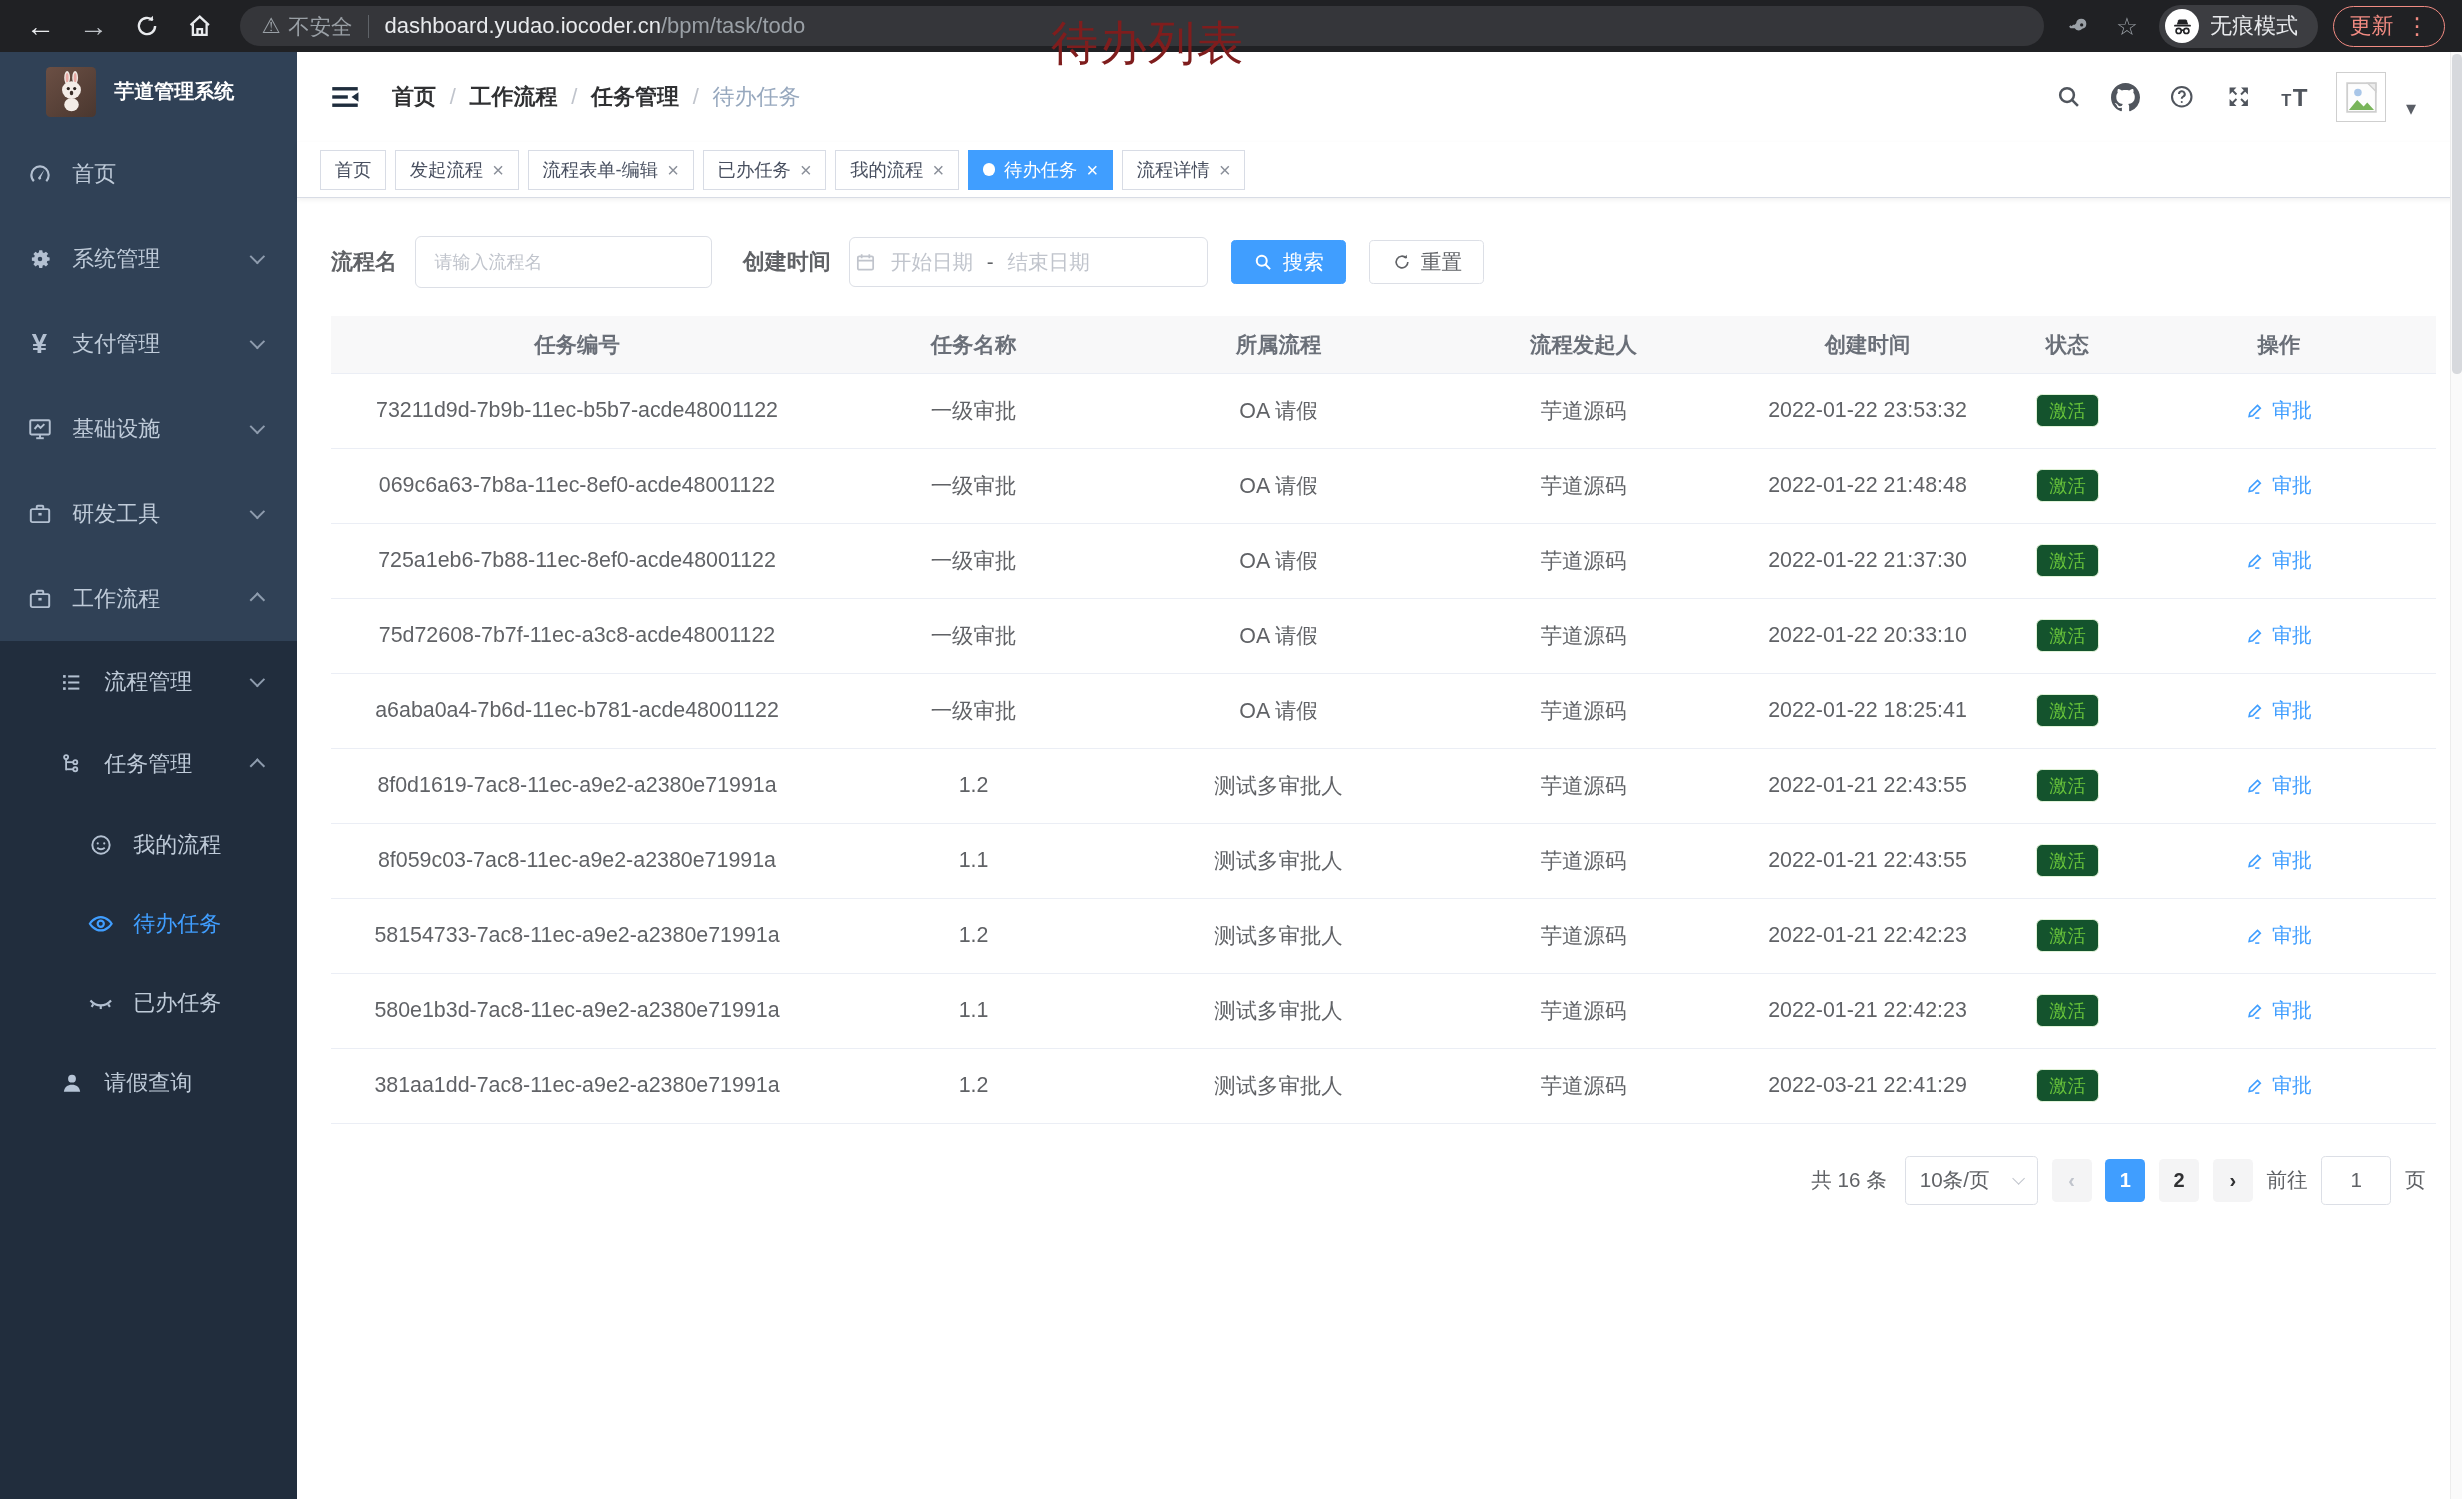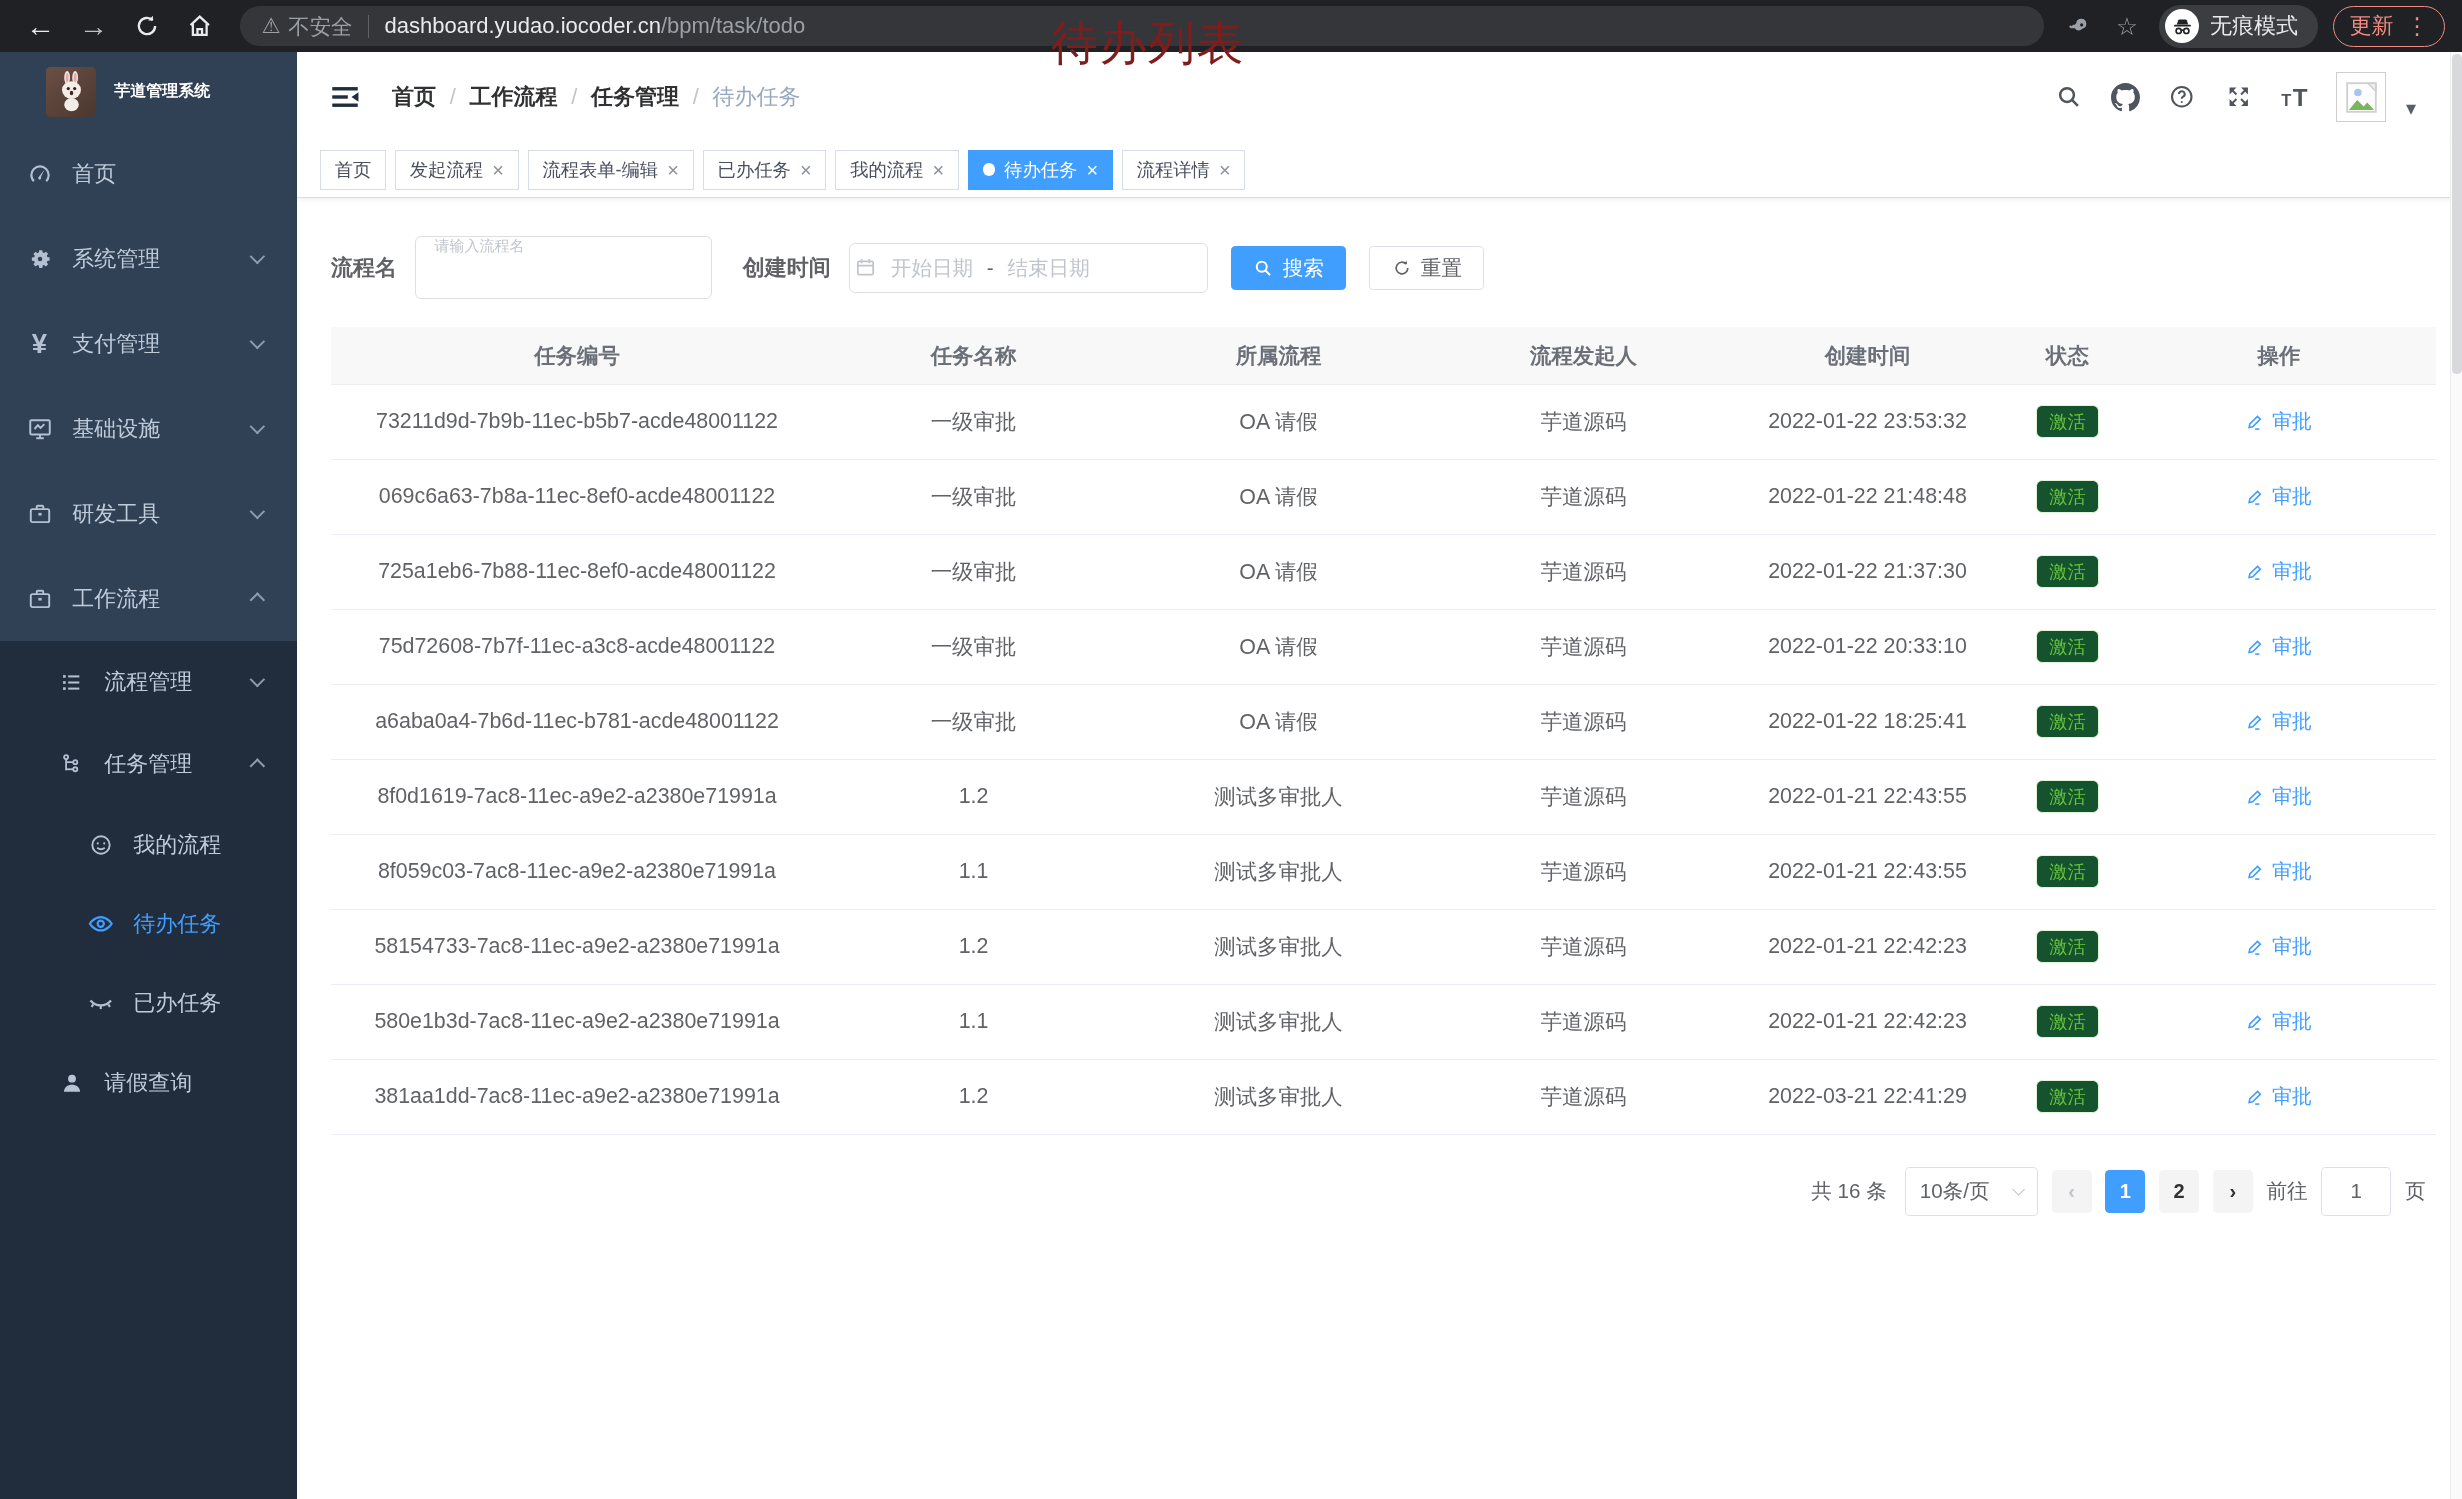--- a/index.html
+++ b/index.html
@@ -44,21 +44,21 @@
 
   
   .app { display:flex; height:1448px; }
 
   
   .sidebar { width:297px; flex:0 0 297px; background:#304156; color:#bfcbd9; position:relative; }
   .logo-row { height:79px; display:flex; align-items:center; gap:18.3px; padding-left:46px; }
   .logo-img { width:50px; height:50px; border-radius:4.6px; overflow:hidden; flex:0 0 auto;
               background:linear-gradient(140deg,#6b4f44 0%,#4a372f 100%); position:relative; }
   .logo-img .bunny { position:absolute; left:7.6px; top:4.6px; width:35px; height:41px; }
-  .logo-title { color:#fff; font-size:16px; font-weight:bold; white-space:nowrap; }
+  .logo-title { color:#fff; font-size:20px; font-weight:bold; white-space:nowrap; }
 
   .menu { width:100%; }
   .menu-item { position:relative; display:flex; align-items:center; cursor:pointer; }
   .menu-item.lvl1 { height:85px; padding-left:25px; }
   .menu-item.lvl2 { height:82px; padding-left:57px;text-align:right; }
   .menu-item.lvl3 { height:79px; padding-left:86px; }
   .submenu { background:#212d3d; }
   .sidebar-fill { position:absolute; left:0; right:0; bottom:0; top:1053px; background:#212d3d; }
   .mi-icon { width:29px; height:29px; display:flex; align-items:center; justify-content:center;
              margin-right:18.3px; color:#b3c0d1; font-size:26px; flex:0 0 auto; }
@@ -93,22 +93,22 @@
   .tab.active { background:#409eff; border-color:#409eff; color:#fff; }
   .tab.active .tab-close { color:#fff; }
   .tab-dot { width:12.2px; height:12.2px; border-radius:50%; background:#fff; flex:0 0 auto; }
 
   .content { padding:23px 25px 0 34px; }
 
   
   .filter-row { display:flex; align-items:center; margin:15.3px 0 27.5px 0; }
   .f-label { font-size:22px; color:#606266; font-weight:600; margin-right:18.3px; white-space:nowrap; }
   .f-label.second { margin-left:30.5px; }
-  .input-box { width:297px; height:63px; border:1.5px solid #dcdfe6; border-radius:6.1px;
-               display:flex; align-items:flex-start; padding:0 18.3px; font-size:15px; color:#c0c4cc; background:#fff; }
+  .input-box { width:297px; height:52px; border:1.5px solid #dcdfe6; border-radius:6.1px;
+               display:flex; align-items:center; padding:0 18.3px; font-size:18px; color:#c0c4cc; background:#fff; }
   .date-box { width:359px; height:50px; border:1.5px solid #dcdfe6; border-radius:6.1px;
               display:flex; align-items:center; padding:0 4px; gap:13.7px; font-size:20.6px; color:#c0c4cc; background:#fff; }
   .date-box .ph { flex:0 0 auto; }
   .cal-ic { color:#c0c4cc; }
   .btn { height:44px; border-radius:4.6px; display:flex; align-items:center; gap:9.2px;
          padding:0 21.4px; font-size:20.6px; cursor:pointer; margin-left:23px; }
   .btn.primary { background:#409eff; color:#fff; border:1.5px solid #409eff; }
   .btn.plain { background:#fff; color:#606266; border:1.5px solid #dcdfe6; }
 
   

